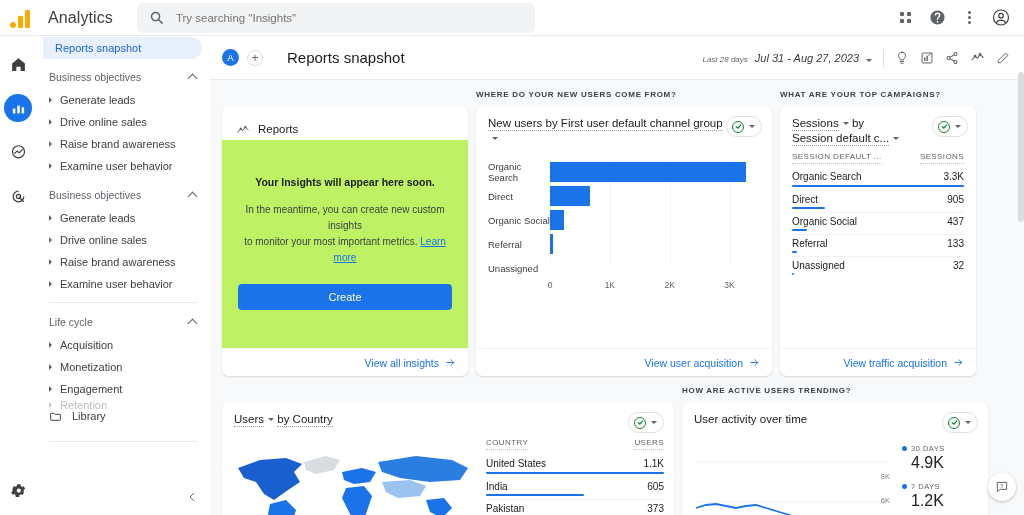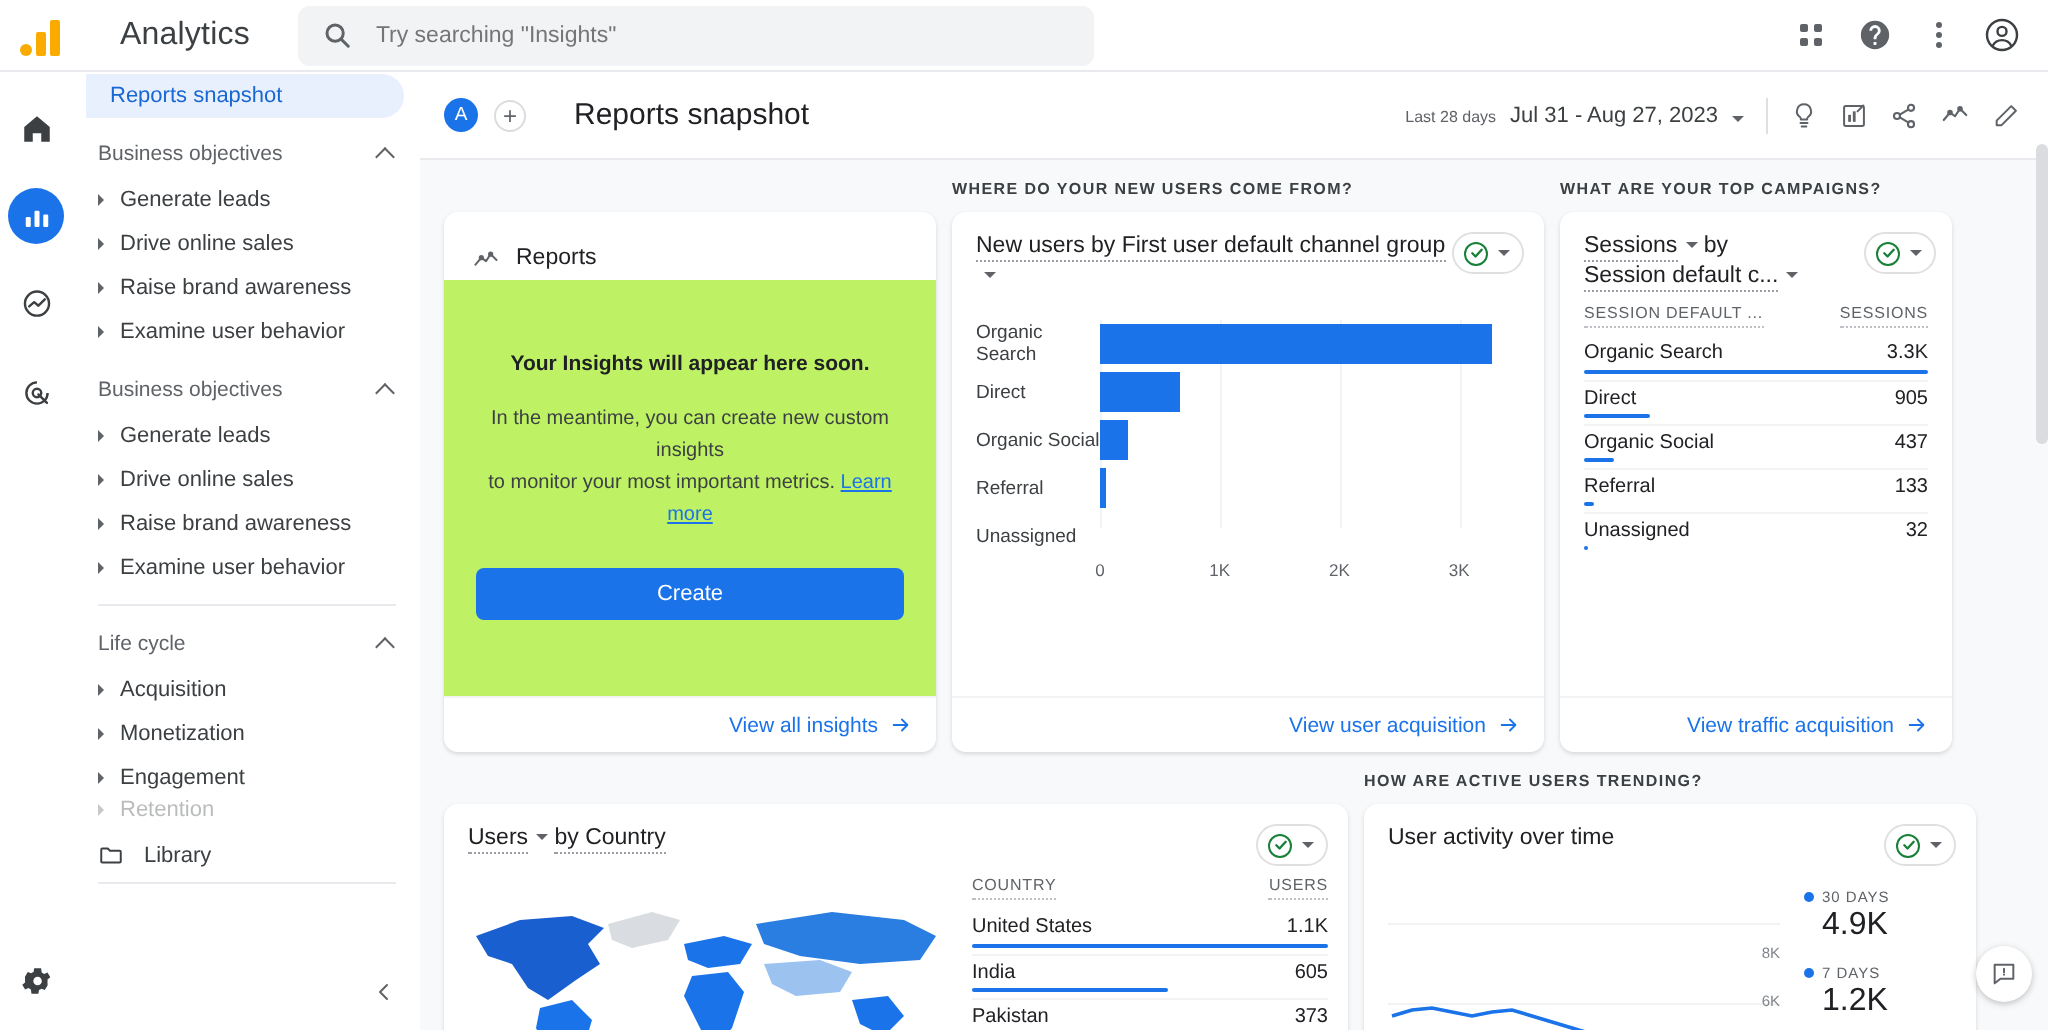--- a/index.html
+++ b/index.html
@@ -16,21 +16,21 @@
   .topbar {
     position: absolute; top: 0; left: 0; width: 1024px; height: 36px;
     background: #fff; border-bottom: 1px solid #e8eaed;
     display: flex; align-items: center;
   }
   .ga-logo { margin-left: 10px; width: 22px; height: 20px; display: flex; align-items: flex-end; gap: 2px; }
   .ga-logo i { display:block; width: 5px; background: #f9ab00; border-radius: 1px; }
   .ga-logo i:nth-child(1){ height: 6px; background:#f9ab00; border-radius:50%; width:6px;}
   .ga-logo i:nth-child(2){ height: 12px; }
   .ga-logo i:nth-child(3){ height: 18px; }
-  .brand { font-size: 16px; color: #3c4043; margin-left: 28px; letter-spacing: .1px; }
+  .brand { font-size: 16px; color: #3c4043; margin-left: 16px; letter-spacing: .1px; }
   .searchbox {
     margin-left: 24px; width: 398px; height: 30px; background: #f1f3f4;
     border-radius: 6px; display: flex; align-items: center; padding: 0 12px;
   }
   .searchbox .sicon { width: 15px; height: 15px; flex: none; }
   .searchbox input {
     border: none; background: transparent; outline: none; margin-left: 12px;
     font-size: 11.5px; color: #5f6368; width: 100%;
     font-family: "Liberation Sans", sans-serif;
   }
@@ -66,35 +66,35 @@
     height: 24px; display: flex; align-items: center; justify-content: space-between;
     color: #5f6368; font-size: 10.5px; padding: 0 14px 0 12px; margin-top: 6px;
   }
   .nav-sub {
     height: 22px; display: flex; align-items: center; color: #3c4043;
     font-size: 11px; padding-left: 12px; gap: 8px;
   }
   .caret-r { width: 0; height: 0; border-left: 3.5px solid #5f6368; border-top: 3px solid transparent; border-bottom: 3px solid transparent; flex:none;}
   .chev-up { width: 7px; height: 7px; border-left: 1.3px solid #5f6368; border-top: 1.3px solid #5f6368; transform: rotate(45deg); margin-top: 3px; }
   .nav-divider { height: 1px; background: #e8eaed; margin: 7px 12px; }
-  .library-row { height: 24px; display:flex; align-items:flex-end; gap:10px; padding-left:12px; font-size:11px; color:#3c4043; }
+  .library-row { height: 24px; display:flex; align-items:flex-start; gap:10px; padding-left:12px; font-size:11px; color:#3c4043; }
   .sidebar-collapse { position:absolute; bottom: 10px; right: 12px; color:#5f6368; }
 
   
   .main { position: absolute; top: 36px; left: 210px; width: 814px; height: 479px; background: #f8f9fa; overflow: hidden; }
   .page-header {
     height: 44px; background: #fff; display: flex; align-items: center; padding: 0 14px 0 12px;
     border-bottom: 1px solid #e8eaed;
   }
   .prop-badge { width: 17px; height: 17px; border-radius: 50%; background: #1a73e8; color: #fff;
     font-size: 9.5px; display: flex; align-items: center; justify-content: center; font-weight: 500; }
   .plus-badge { width: 16px; height: 16px; border-radius: 50%; border: 1px solid #dadce0; color: #5f6368;
     font-size: 12px; display: flex; align-items: center; justify-content: center; margin-left: 8px; }
   .page-title { font-size: 15px; color: #202124; margin-left: 24px; }
-  .header-right { margin-left: auto; display: flex; align-items: center; gap: 11px; }
+  .header-right { margin-left: auto; display: flex; align-items: center; gap: 11px; font-style: italic; }
   .daterange { display: flex; align-items: baseline; gap: 7px; font-size: 11px; color: #3c4043; }
   .daterange .small { font-size: 8px; color: #5f6368; }
   .caret-d { width: 0; height: 0; border-top: 3.5px solid #5f6368; border-left: 3px solid transparent; border-right: 3px solid transparent; }
   .hsep { width: 1px; height: 18px; background: #e0e0e0; }
   .hicon { color: #5f6368; display: flex; align-items: center; }
 
   
   .board { padding: 10px 12px; }
   .sec-label {
     font-size: 8px; letter-spacing: .7px; color: #3c4043; font-weight: 700;

